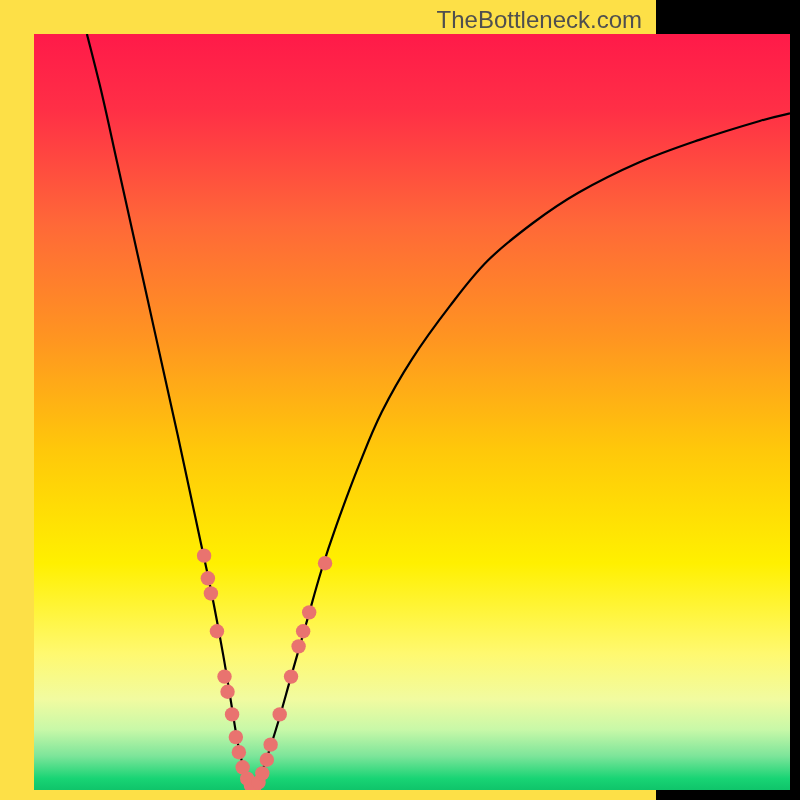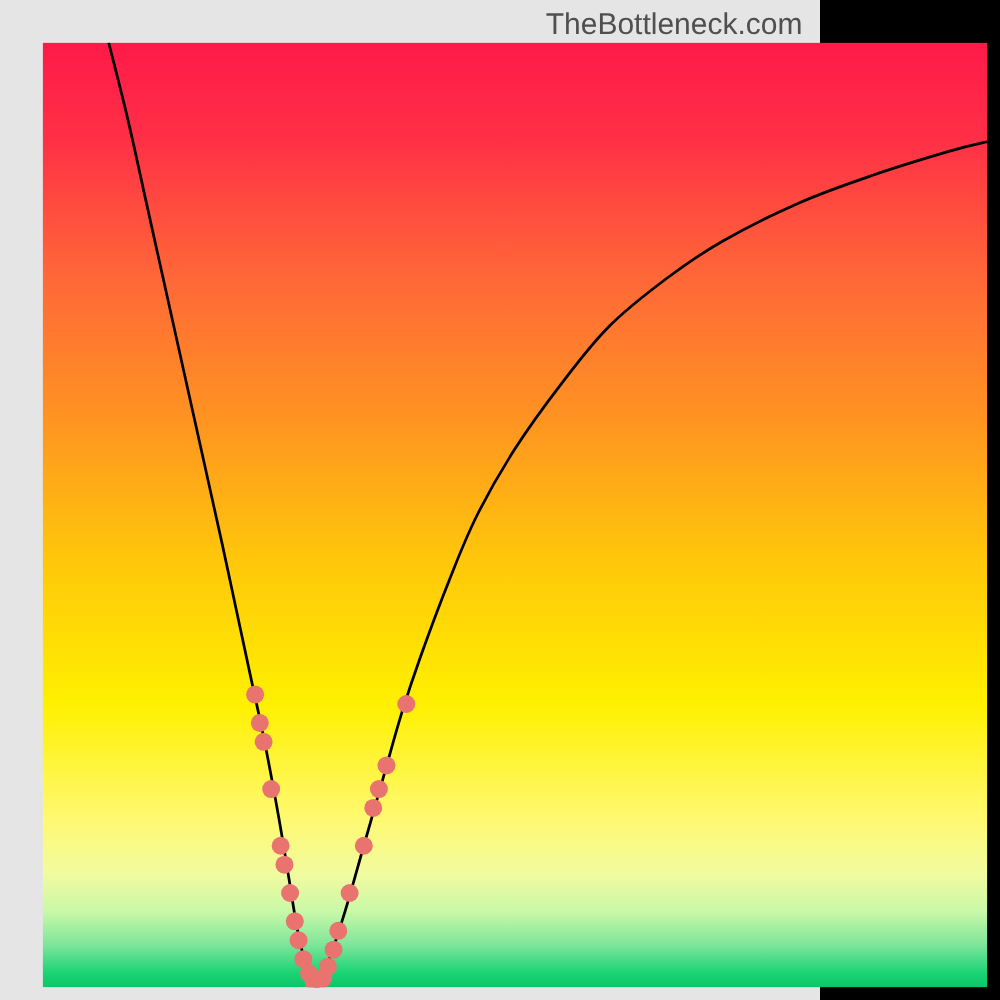--- a/index.html
+++ b/index.html
@@ -8,21 +8,21 @@
     width: 800px;
     height: 800px;
     overflow: hidden;
     background: #000;
     font-family: Arial, Helvetica, sans-serif;
   }
   .frame {
     position: absolute;
     left: 0; top: 0;
     width: 656px; height: 800px;
-    background: #e5e5e5;
+    background: #fde047;
   }
   .plot {
     position: absolute;
     left: 34px;
     top: 34px;
     width: 756px;
     height: 756px;
     
     overflow: hidden;
   }

